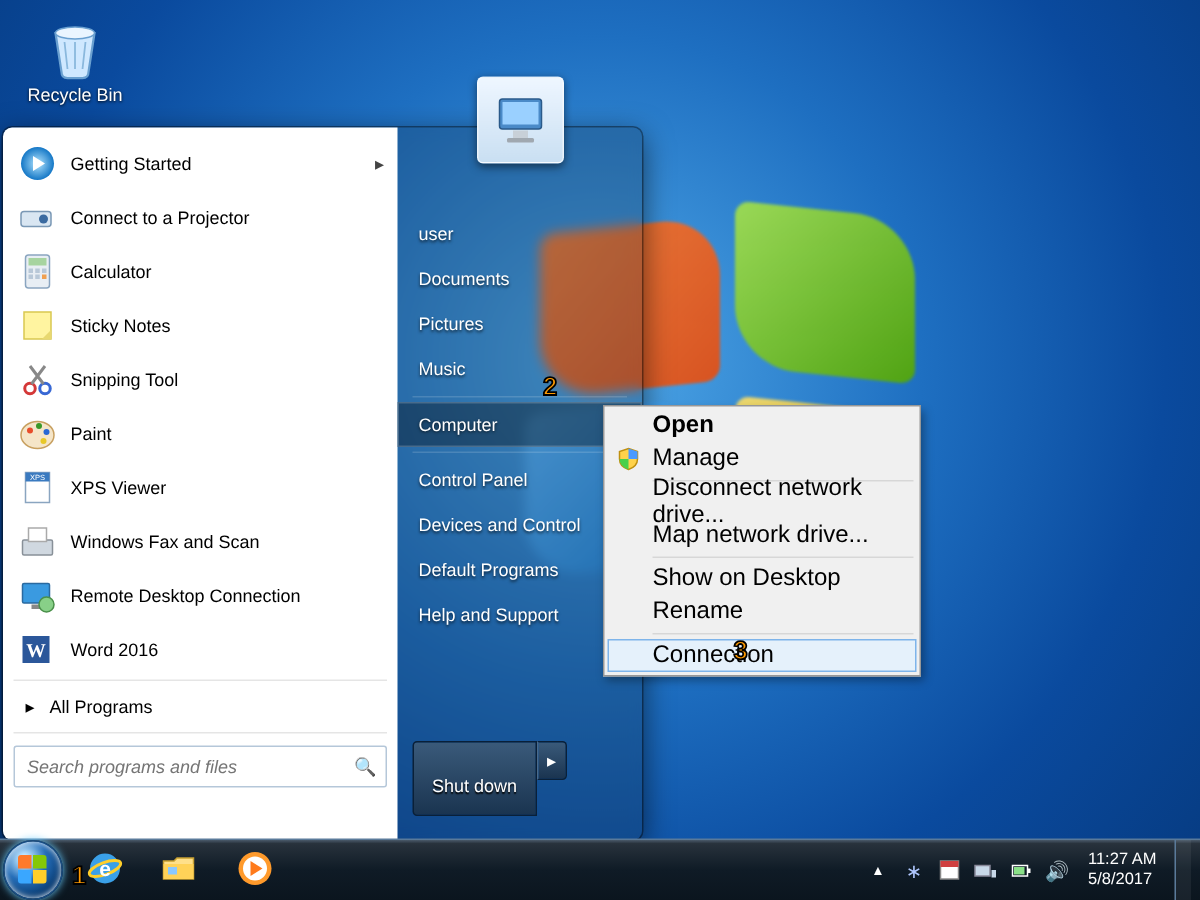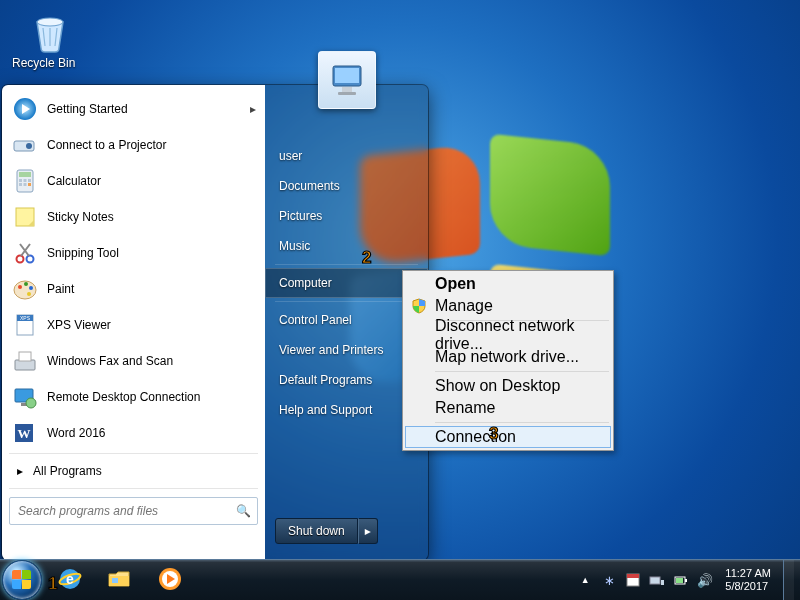--- a/index.html
+++ b/index.html
@@ -3,21 +3,21 @@
 <meta charset="utf-8">
 <style>
 html,body{margin:0;padding:0;width:800px;height:600px;overflow:hidden;font-family:"Segoe UI",Tahoma,sans-serif;font-size:12px;}
 .desktop{position:relative;width:800px;height:600px;background:radial-gradient(circle at 50% 40%,#4fa8e8 0%,#1e6fc1 40%,#0a4a9e 70%,#063a7f 100%);}
 .win-logo-bg{position:absolute;left:350px;top:140px;width:300px;height:260px;opacity:.9;pointer-events:none;}
 .win-logo-bg .q{position:absolute;width:120px;height:110px;border-radius:10px 40px 10px 40px;filter:blur(1px);}
 .q1{left:10px;top:10px;background:linear-gradient(135deg,#ff7a2b,#e84d0e);transform:skewY(-6deg);}
 .q2{left:140px;top:0;background:linear-gradient(135deg,#a6e24b,#55a800);transform:skewY(6deg);}
 .q3{left:0;top:130px;background:linear-gradient(135deg,#5bb7ff,#1a7fd6);transform:skewY(-6deg);}
 .q4{left:140px;top:130px;background:linear-gradient(135deg,#ffe066,#f0b400);transform:skewY(6deg);}
-.desktop-icon{position:absolute;left:12px;top:8px;width:76px;color:#fff;text-shadow:0 1px 2px #000;cursor:pointer;}
+.desktop-icon{position:absolute;left:12px;top:8px;width:76px;text-align:center;color:#fff;text-shadow:0 1px 2px #000;cursor:pointer;}
 .desktop-icon .bin{width:46px;height:46px;margin:0 auto 2px;}
 .taskbar{position:absolute;left:0;bottom:0;width:100%;height:40px;background:linear-gradient(to bottom,#4a5a6a 0%,#28323c 6%,#0f1b26 50%,#0b151e 100%);border-top:1px solid #5a7a9a;display:flex;align-items:center;}
 .orb{width:38px;height:38px;margin-left:2px;border-radius:50%;background:radial-gradient(circle at 35% 30%,#fff 0%,#b9e3ff 8%,#246db8 40%,#0a3d74 70%);box-shadow:0 0 6px #6cf,inset 0 0 4px #fff;border:1px solid #1a4d80;position:relative;cursor:pointer;}
 .orb .flag{position:absolute;left:9px;top:9px;width:20px;height:20px;}
 .orb .flag div{position:absolute;width:9px;height:9px;}
 .orb .f1{left:0;top:0;background:#ff7a2b;border-radius:2px 0 0 0;}
 .orb .f2{left:10px;top:0;background:#85c808;border-radius:0 2px 0 0;}
 .orb .f3{left:0;top:10px;background:#3aa7ff;border-radius:0 0 0 2px;}
 .orb .f4{left:10px;top:10px;background:#ffcf2b;border-radius:0 0 2px 0;}
 .tb-btn{width:44px;height:32px;margin-left:6px;border-radius:3px;display:flex;align-items:center;justify-content:center;cursor:pointer;}
@@ -34,21 +34,21 @@
 .sm-all{display:flex;align-items:center;height:30px;padding:0 8px;cursor:pointer;}
 .sm-all .tri{margin-right:10px;margin-left:6px;}
 .sm-search{margin:6px;height:26px;border:1px solid #b5c7d9;border-radius:2px;display:flex;align-items:center;padding:0 6px;background:#fff;}
 .sm-search input{border:none;outline:none;flex:1;font-style:italic;color:#777;font-size:12px;font-family:inherit;}
 .sm-right{flex:1;padding:56px 0 8px 0;display:flex;flex-direction:column;color:#fff;position:relative;}
 .sm-avatar{position:absolute;left:50%;top:-34px;transform:translateX(-50%);width:56px;height:56px;border-radius:4px;background:linear-gradient(#eef6ff,#c9dff2);border:1px solid rgba(255,255,255,.6);box-shadow:0 2px 6px rgba(0,0,0,.5);display:flex;align-items:center;justify-content:center;}
 .sr-item{height:30px;display:flex;align-items:center;padding:0 14px;cursor:pointer;font-size:12px;text-shadow:0 1px 2px rgba(0,0,0,.7);}
 .sr-item.hover{background:rgba(0,0,0,.35);box-shadow:inset 0 0 0 1px rgba(255,255,255,.2);}
 .sr-sep{height:1px;background:rgba(255,255,255,.15);margin:3px 10px;}
 .shutdown{margin:auto 10px 8px 10px;display:flex;}
-.shutdown .btn{background:linear-gradient(#3a5a7a,#1a3450);border:1px solid #0a2038;color:#fff;height:24px;display:flex;align-items:center;padding:0 12px;font-size:12px;cursor:pointer;border-radius:3px 0 0 3px;text-shadow:0 1px 1px #000;}
+.shutdown .btn{background:linear-gradient(#3a5a7a,#1a3450);border:1px solid #0a2038;color:#fff;height:24px;display:flex;align-items:flex-end;padding:12px 12px;font-size:12px;cursor:pointer;border-radius:3px 0 0 3px;text-shadow:0 1px 1px #000;}
 .shutdown .more{background:linear-gradient(#3a5a7a,#1a3450);border:1px solid #0a2038;border-left:1px solid #4a6a8a;width:18px;height:24px;display:flex;align-items:center;justify-content:center;border-radius:0 3px 3px 0;cursor:pointer;color:#fff;}
 .ctxmenu{position:absolute;left:402px;top:270px;width:206px;background:#f0f0f0;border:1px solid #979797;box-shadow:2px 3px 6px rgba(0,0,0,.35);padding:2px;font-size:16px;}
 .ctx-item{height:22px;display:flex;align-items:center;padding-left:30px;cursor:pointer;position:relative;}
 .ctx-item.hl{background:#e5f1fb;border:1px solid #7eb4ea;padding-left:29px;height:20px;}
 .ctx-sep{height:1px;background:#d7d7d7;margin:3px 2px 3px 30px;}
 .ctx-icon{position:absolute;left:6px;width:16px;height:16px;}
 .anno{position:absolute;font-weight:900;font-size:17px;color:#ff9a00;-webkit-text-stroke:1.2px #000;pointer-events:none;z-index:50;font-family:Arial Black,Arial,sans-serif;}
 </style>
 </head>
 <body>
@@ -218,21 +218,21 @@
         </div>
       <div class="sr-sep"></div>
       <div class="sr-item hover">
           <span>Computer</span>
         </div>
       <div class="sr-sep"></div>
       <div class="sr-item">
           <span>Control Panel</span>
         </div>
       <div class="sr-item">
-          <span>Viewer and Printers</span>
+          <span>Devices and Control</span>
         </div>
       <div class="sr-item">
           <span>Default Programs</span>
         </div>
       <div class="sr-item">
           <span>Help and Support</span>
         </div>
       <div class="shutdown">
         <div class="btn">
             <span>Shut down</span>

